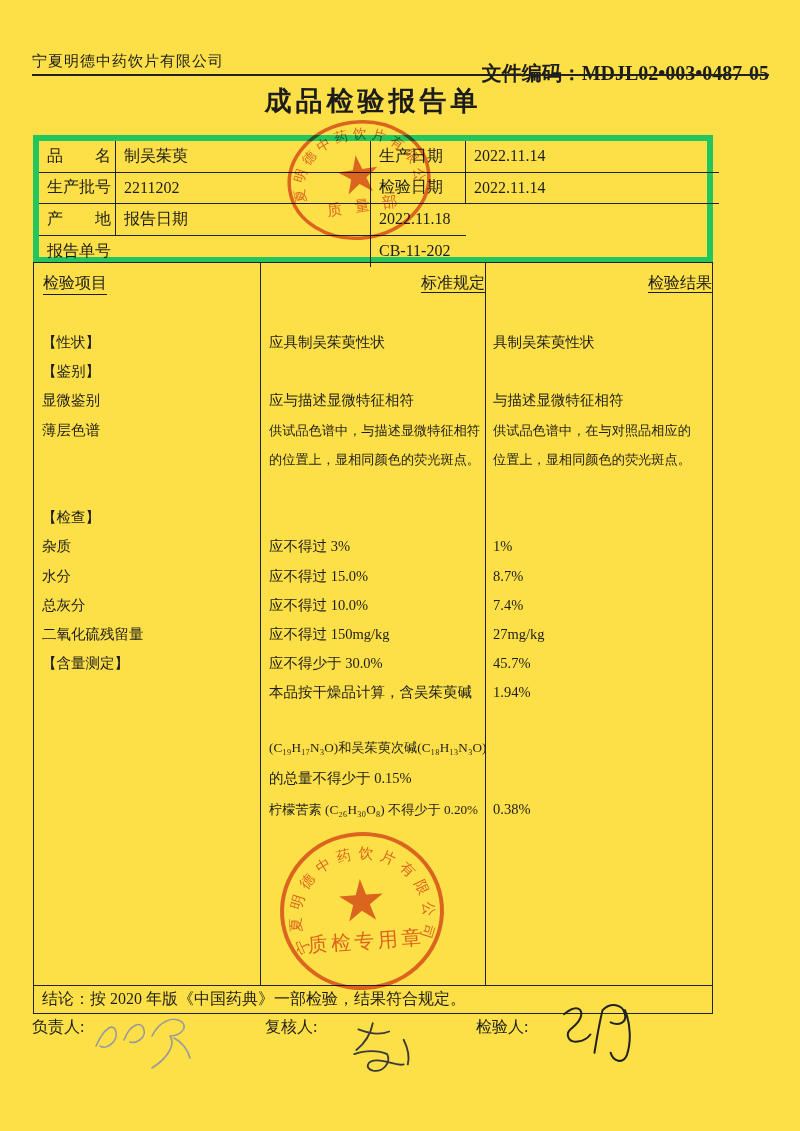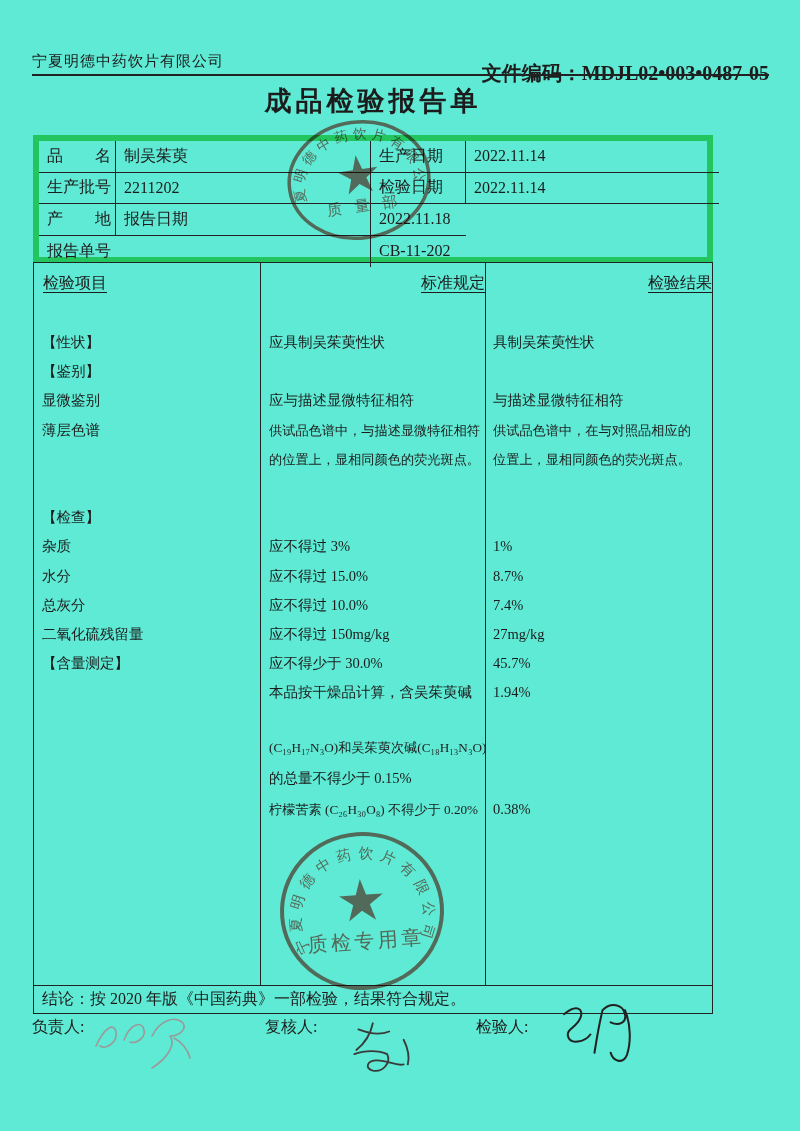--- a/index.html
+++ b/index.html
@@ -1,16 +1,16 @@
 <!DOCTYPE html>
 <html style="--stamp: #d6544a;"><head>
 <meta charset="utf-8">
 <style>
   html,body{margin:0;padding:0;background:#e8e8e8;}
-  .page{position:relative;width:800px;height:1131px;background:#5eead4;overflow:hidden;
+  .page{position:relative;width:800px;height:1131px;background:#fde047;overflow:hidden;
         font-family:"Liberation Serif","DejaVu Serif",serif;color:#1c1c1c;margin:0 auto;}
   
   .hdr-company{position:absolute;left:32px;top:52px;font-size:15px;letter-spacing:1px;}
   .hdr-code{position:absolute;right:31px;top:60px;font-size:20px;font-weight:bold;}
   .hdr-rule{position:absolute;left:32px;top:74px;width:737px;height:2px;background:#222;}
   .doc-title{position:absolute;left:33px;top:83px;width:680px;text-align:center;
              font-family:"Liberation Sans","DejaVu Sans",sans-serif;
              font-size:27px;font-weight:900;letter-spacing:4px;}
   
   .info-table{position:absolute;left:33px;top:135px;width:680px;height:128px;
@@ -22,21 +22,21 @@
   .info-cell.no-r{border-right:none;}
   .info-cell.no-b{border-bottom:none;}
   
   .main-table{position:absolute;left:33px;top:262px;width:680px;height:724px;
               border:1px solid #222;box-sizing:border-box;}
   .col{position:absolute;top:0;bottom:0;box-sizing:border-box;}
   .col1{left:0;width:227px;border-right:1px solid #222;}
   .col2{left:227px;width:225px;border-right:1px solid #222;}
   .col3{left:452px;width:226px;}
   .col-head{padding-top:10px;font-size:16px;text-align:right;}
-  .col1 .col-head{text-align:left;padding-left:9px;}
+  .col1 .col-head{text-align:left;padding-left:9px;font-family:Liberation Mono, monospace;}
   .col-head span{border-bottom:1px solid #1c1c1c;padding-bottom:1px;}
   .lines{position:absolute;left:0;right:0;top:65px;}
   .tline{height:29.2px;line-height:29.2px;font-size:14.5px;white-space:nowrap;padding-left:8px;}
   .col3 .tline{padding-left:7px;}
   .tline.sm{font-size:13.2px;}
   .tline.chem{height:31px;line-height:31px;}
   .tline.gap{margin-top:25px;}
   
   .conclusion{position:absolute;left:33px;top:985px;width:680px;height:29px;
               border:1px solid #222;box-sizing:border-box;display:flex;align-items:center;

